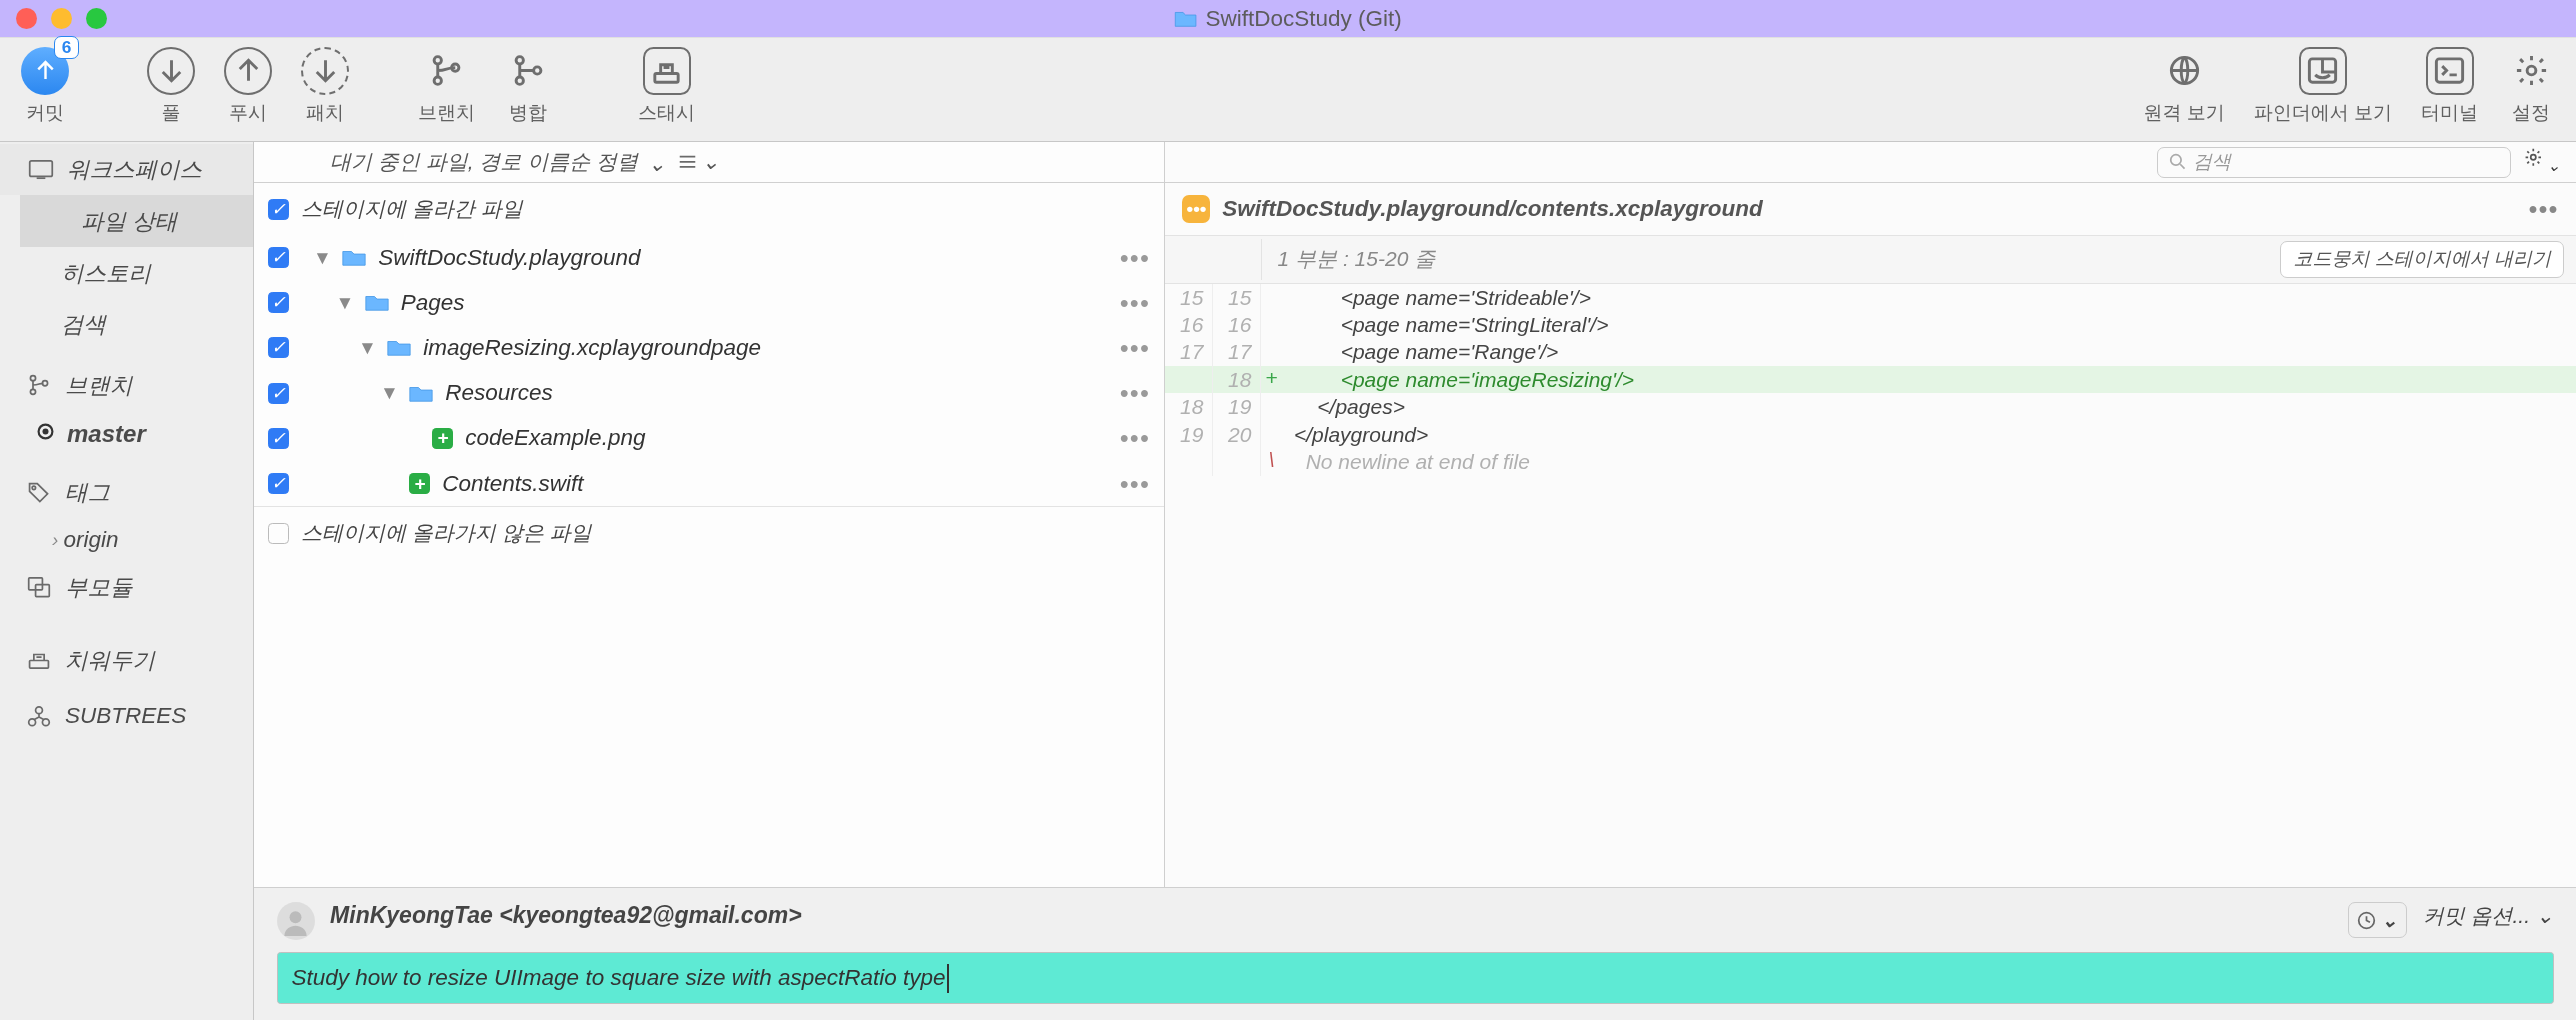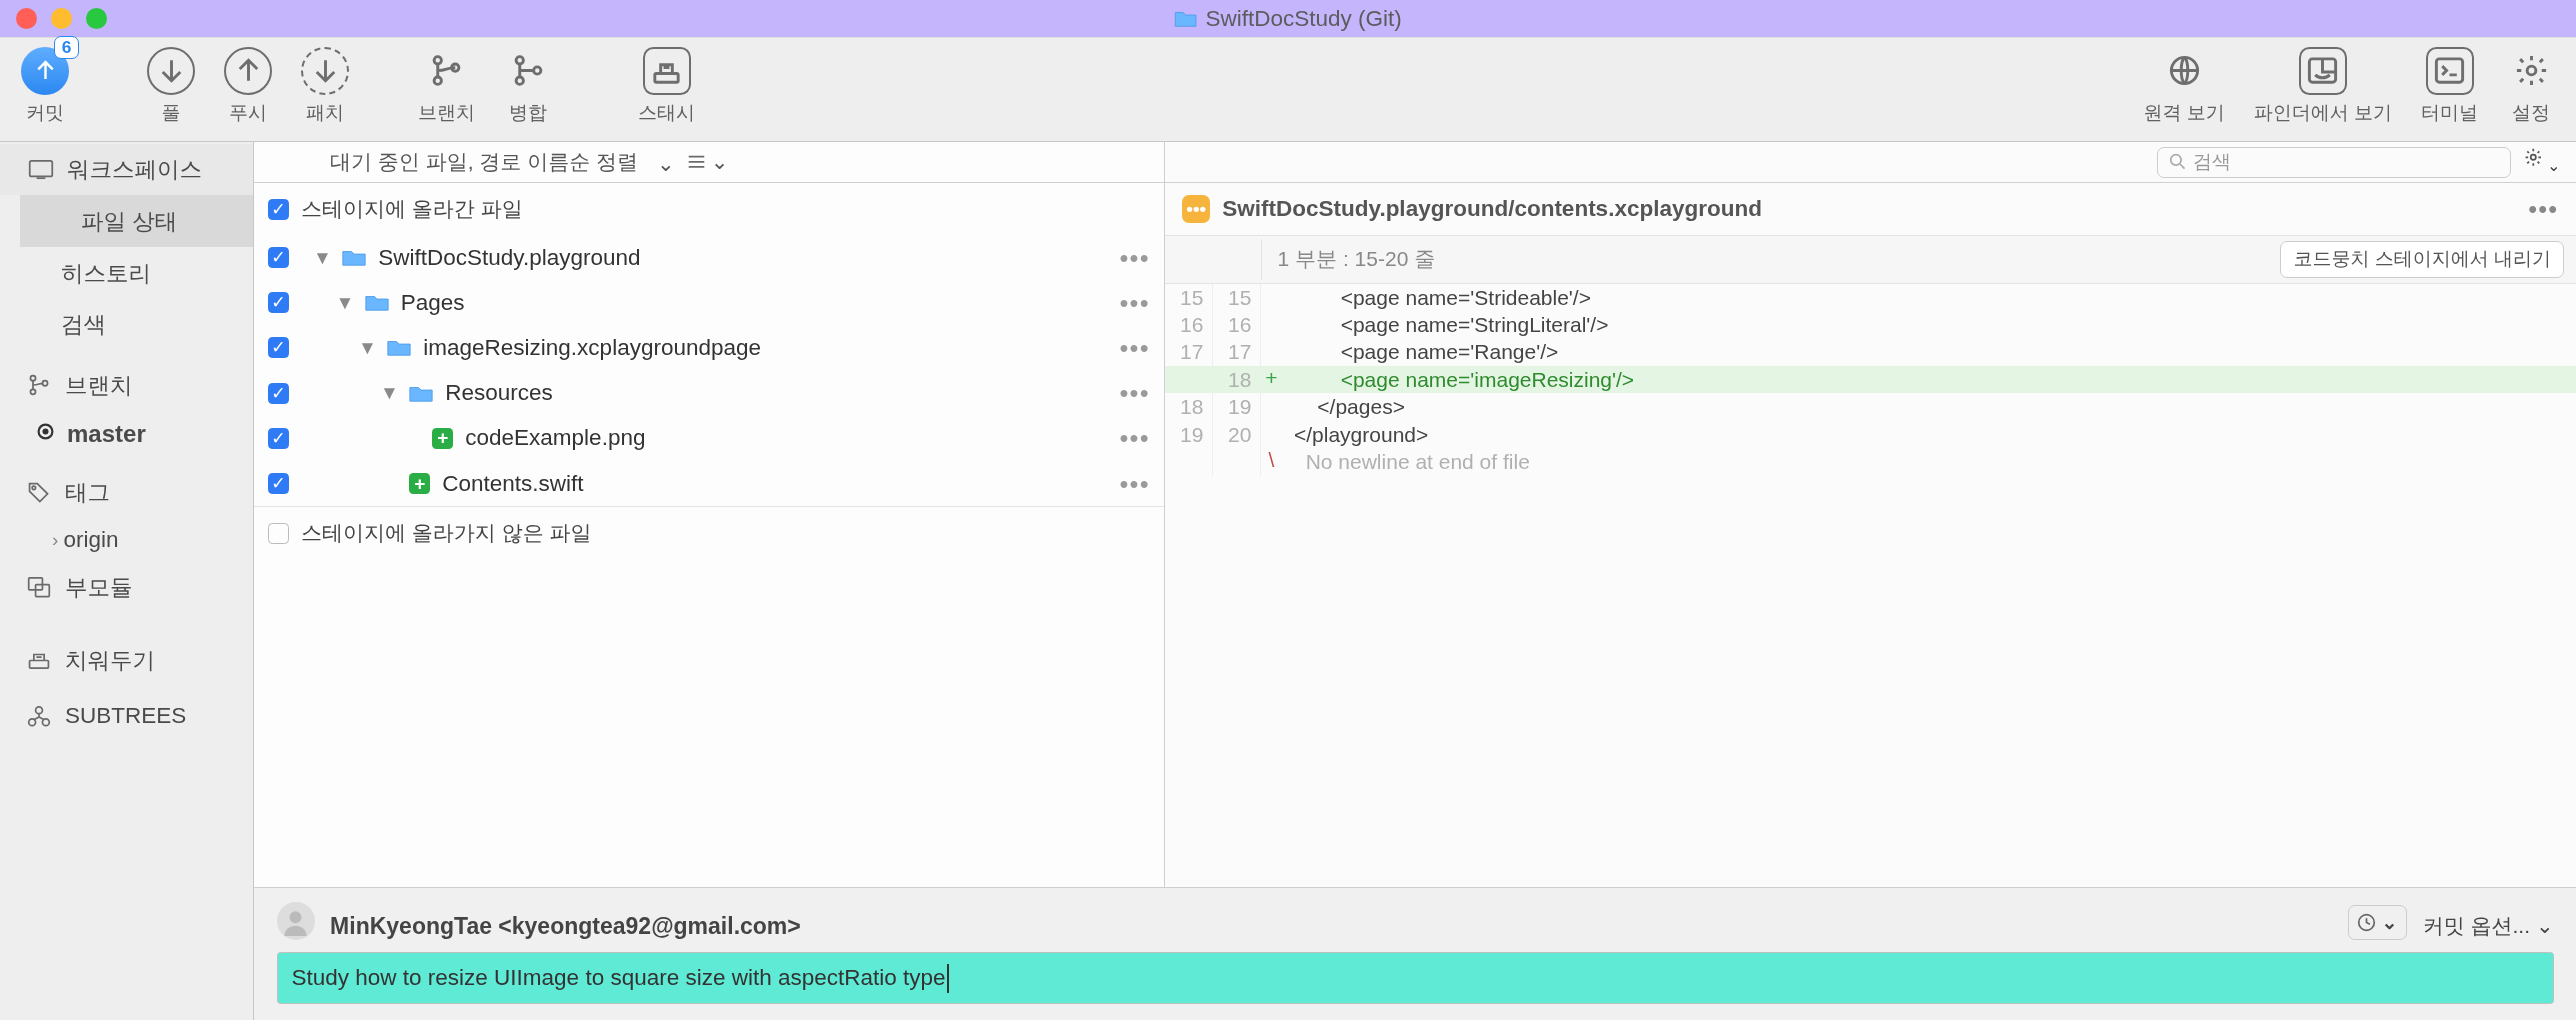--- a/index.html
+++ b/index.html
@@ -18,41 +18,41 @@
 .tb-group { display: flex; gap: 29px; }
 .tb-item { display: flex; flex-direction: column; align-items: center; gap: 5.2px; color: #606060; font-size: 19px; }
 .tb-circle { width: 48px; height: 48px; border: 2.2px solid #6e6e6e; border-radius: 50%; display: flex; align-items: center; justify-content: center; color: #6e6e6e; position:relative; }
 .tb-commit { background: linear-gradient(#5faeff, #2b87f0); border: none; color: #fff; }
 .tb-commit .badge { position:absolute; top:-10.4px; right:-10.4px; background:#fff; border:1.7px solid #2b87f0; border-radius:7px; padding:0 7px; font-size:17.3px; color:#2b87f0; font-weight:600; }
 .tb-rect { width: 48px; height: 48px; border: 2.2px solid #6e6e6e; border-radius: 10.4px; display: flex; align-items: center; justify-content: center; }
 .tb-svg { width:35px; height:35px; stroke:#6e6e6e; fill:none; stroke-width:2; }
 .tb-right { margin-left: auto; display: flex; gap: 29px; }
 
 
-.body { display: flex; height: calc(100% - 142px); }
+.body { display: flex; height: calc(100% - 142px); font-style: italic; }
 
 
 .sidebar { width: 254px; background: #eeeeee; border-right: 0.9px solid #c7c7c7; padding-top: 1.7px; font-size: 22.5px; color: #4a4a4a; }
 .sb-item { display: flex; align-items: center; gap: 12px; padding: 10.4px 14px 10.4px 26px; }
 .sb-item.sub { padding-left: 61px; }
 .sb-item.active { background: #d9d9d9; margin-left: 20px; }
 .sb-item.open { background: #e8e8e8; }
 .sb-ico { width: 29px; display:flex; justify-content:center; }
 .sb-heading { display:flex; align-items:center; gap:12px; padding: 19px 14px 8.6px 24px; font-weight:500; }
 .master { font-weight: 700; font-size: 24px; }
 .origin-item { padding-left: 52px; display:flex; align-items:center; gap:5.2px; padding-top:10.4px; }
 
 
 .main { flex: 1; display: flex; flex-direction: column; background: #fafafa; }
 .upper { flex: 1; display: flex; min-height:0; }
 
 
 .file-panel { width: 911px; border-right: 0.9px solid #cfcfcf; background: #fdfdfd; display:flex; flex-direction:column; }
 .fp-header { height: 41px; border-bottom: 0.9px solid #d0d0d0; display:flex; align-items:center; padding:0 14px; gap:12px; color:#555; font-size:21px; }
-.fp-header .sort { display:flex; align-items:flex-end; gap:19px; }
+.fp-header .sort { display:flex; align-items:flex-end; gap:10px; }
 .fp-header .spacer { flex:1; }
 .fp-header .list-btn { display:flex; align-items:center; gap:5.2px; }
 .fp-section-head { display:flex; align-items:center; gap:12px; padding: 12px 14px; color:#444; font-size:21px; }
 .checkbox { width:21px; height:21px; border-radius:4.3px; border:0.9px solid #bbb; display:flex; align-items:center; justify-content:center; flex-shrink:0; }
 .checkbox.checked { background:#2f7bf5; border-color:#2f7bf5; color:#fff; font-size:17.3px; }
 .file-row { display:flex; align-items:center; gap:12px; padding: 8.6px 14px; font-size:22.5px; color:#333; }
 .file-row .disclosure { width:17.3px; color:#8a8a8a; font-size:19px; }
 .file-row .indent0 { width: 0px; }
 .file-row .indent1 { width: 22.5px; }
 .file-row .indent2 { width: 45px; }
@@ -82,21 +82,21 @@
 .ln { width:48px; text-align:right; color:#b0b0b0; padding:1.7px 8.6px; border-right:0.9px solid #eee; }
 .gutter2 { width:21px; text-align:center; color:#3aa64a; }
 .cl { flex:1; padding:1.7px 12px; white-space:pre; color:#444; }
 .added { background:#e4f5e4; }
 .tag-green { color:#2e8b2e; }
 .noline { color:#b0b0b0;}
 .bs { color:#c05050;}
 
 
 .commit-area { border-top:0.9px solid #cfcfcf; background:#f0f0f0; padding:14px 22.5px 15.6px 22.5px; }
-.ca-top { display:flex; align-items:flex-end; gap:15.6px; font-size:23px; font-weight:600; color:#444; }
+.ca-top { display:flex; align-items:flex-start; gap:15.6px; font-size:23px; font-weight:600; color:#444; }
 .avatar { width:38px; height:38px; border-radius:50%; background:#ddd; display:flex; align-items:center; justify-content:center; }
 .ca-top .spacer { flex:1; }
 .ca-top .clock { display:flex; align-items:center; gap:5.2px; border:0.9px solid #ccc; border-radius:7px; padding:5.2px 8.6px; font-size:19px; }
 .ca-top .options { font-size:21px; font-weight:500; color:#444; }
 .commit-input { margin-top:12px; height:52px; border:0.9px solid #c0c0c0; border-radius:3.5px; background:#5eead4; padding:8.6px 14px; font-size:22.5px; color:#333; display:flex; align-items:center; }
 .commit-input .caret { display:inline-block; width:1.7px; height:29px; background:#333; margin-left:1.7px; animation: blink 1s steps(1) infinite;}
 @keyframes blink { 50% { opacity:0;} }
 
 </style>
 </head>

